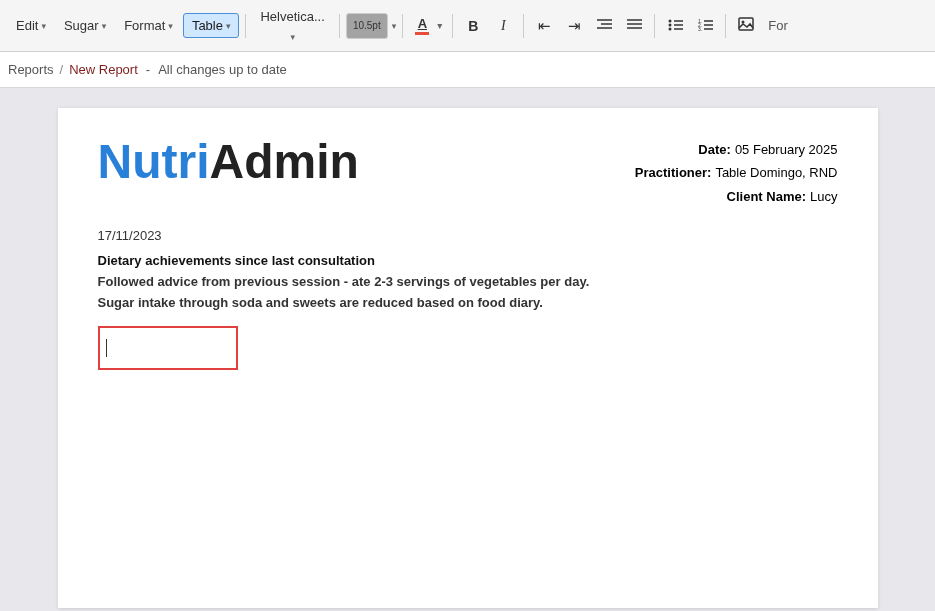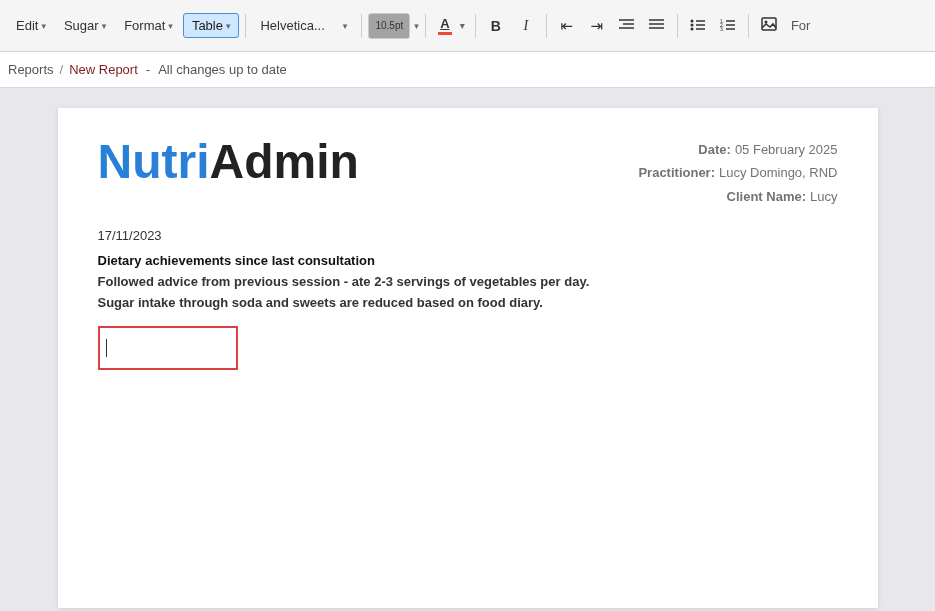--- a/index.html
+++ b/index.html
@@ -39,28 +39,29 @@
     }
     .toolbar-divider {
       width: 1px;
       height: 24px;
       background: #ccc;
       margin: 0 4px;
     }
     .font-select {
       display: flex;
       align-items: center;
-      gap: 18px;
+      gap: 8px;
       padding: 4px 8px;
       font-size: 13px;
       color: #333;
       cursor: pointer;
       border-radius: 3px;
       background: none;
       border: none;
+      flex-direction: column;
     }
     .font-size-input {
       width: 42px;
       height: 26px;
       border: 1px solid #ccc;
       border-radius: 3px;
       font-size: 10px;
       text-align: center;
       color: #333;
       background: #a3a3a3;
@@ -158,21 +159,21 @@
     }
     .logo-nutri {
       color: #2980d9;
     }
     .logo-admin {
       color: #222;
     }
     .doc-meta {
       text-align: right;
       font-size: 13px;
-      color: #737373;
+      color: #000000;
       line-height: 1.8;
     }
     .doc-meta-row {
       display: flex;
       justify-content: flex-end;
       gap: 4px;
     }
     .doc-meta-label {
       font-weight: bold;
     }
@@ -357,21 +358,21 @@
           <span class="logo-nutri">Nutri</span><span class="logo-admin">Admin</span>
         </div>
       </div>
       <div class="doc-meta">
         <div class="doc-meta-row">
           <span class="doc-meta-label">Date:</span>
           <span class="doc-meta-value">05 February 2025</span>
         </div>
         <div class="doc-meta-row">
           <span class="doc-meta-label">Practitioner:</span>
-          <span class="doc-meta-value">Lucy Domingo, RND</span>
+          <span class="doc-meta-value">Table Domingo, RND</span>
         </div>
         <div class="doc-meta-row">
           <span class="doc-meta-label">Client Name:</span>
           <span class="doc-meta-value">Lucy</span>
         </div>
       </div>
     </div>
 
     <div class="doc-date">17/11/2023</div>
     <div class="doc-section-title">Dietary achievements since last consultation</div>

